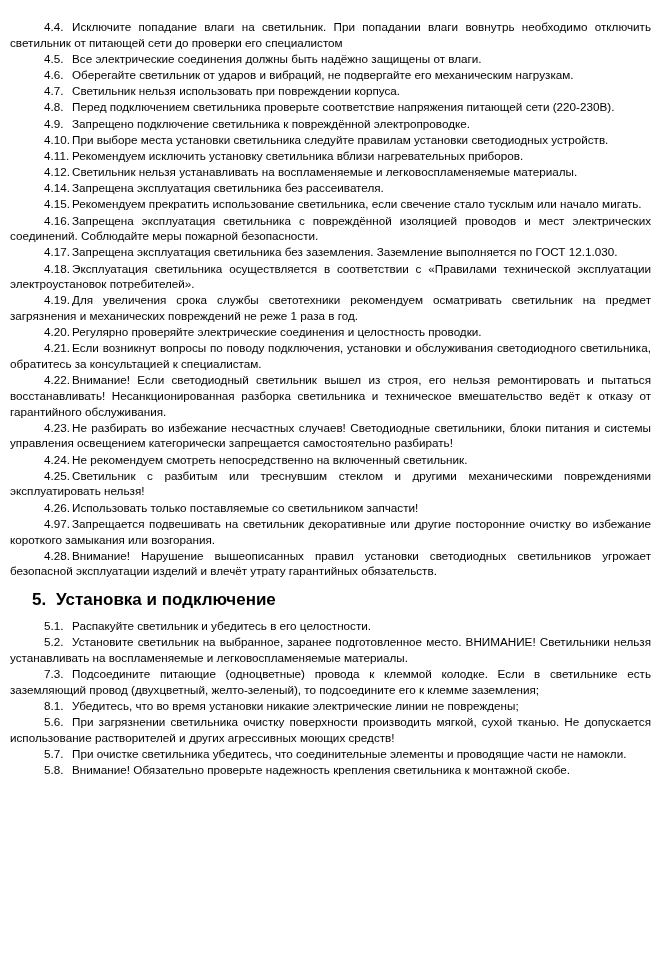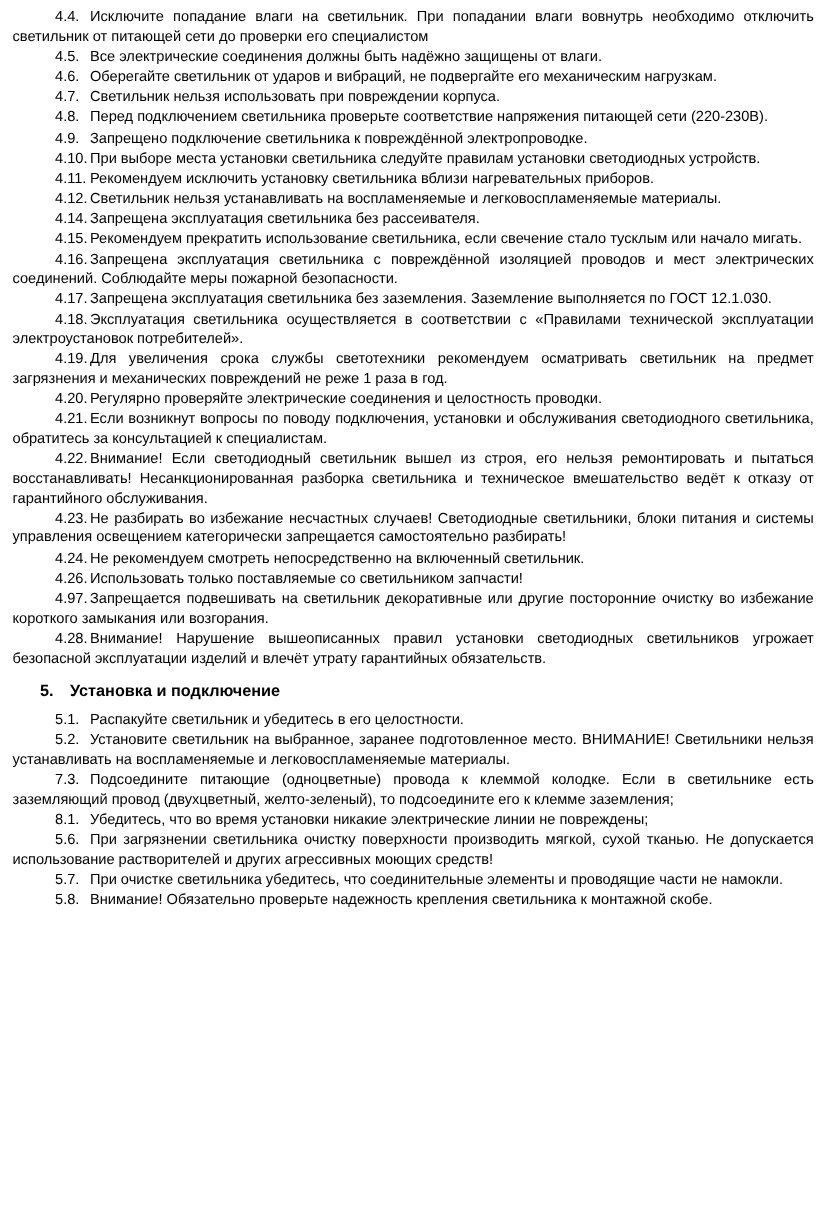--- a/index.html
+++ b/index.html
@@ -11,21 +11,21 @@
     width: 663px;
     height: 970px;
     font-family: "Liberation Sans", sans-serif;
     color: #000000;
     overflow: hidden;
   }
   .page {
     width: 663px;
     height: 886px;
     box-sizing: border-box;
-    padding: 6px 12px 0 10px;
+    padding: 19px 12px 0 10px;
   }
   .para {
     display: block;
     font-size: 11.7px;
     line-height: 1.34;
     text-align: justify;
     text-indent: 0;
     margin: 0 0 0.5px 0;
     white-space: normal;
   }
@@ -33,21 +33,21 @@
     display: inline-block;
     width: 62px;
     padding-left: 34px;
     box-sizing: border-box;
     vertical-align: baseline;
   }
   .para .txt {
     
   }
   .section-head {
-    font-size: 13px;
+    font-size: 17px;
     font-weight: bold;
     margin: 11px 0 8px 22px;
     text-align: left;
   }
   .section-head .sh-num {
     display: inline-block;
     width: 24px;
   }
 </style>
 </head>
@@ -69,20 +69,21 @@
     <p class="para"><span class="num">4.15.</span><span class="txt">Рекомендуем прекратить использование светильника, если свечение стало тусклым или начало мигать.</span></p>
     <p class="para"><span class="num">4.16.</span><span class="txt">Запрещена эксплуатация светильника с повреждённой изоляцией проводов и мест электрических соединений. Соблюдайте меры пожарной безопасности.</span></p>
     <p class="para"><span class="num">4.17.</span><span class="txt">Запрещена эксплуатация светильника без заземления. Заземление выполняется по ГОСТ 12.1.030.</span></p>
     <p class="para"><span class="num">4.18.</span><span class="txt">Эксплуатация светильника осуществляется в соответствии с «Правилами технической эксплуатации электроустановок потребителей».</span></p>
     <p class="para"><span class="num">4.19.</span><span class="txt">Для увеличения срока службы светотехники рекомендуем осматривать светильник на предмет загрязнения и механических повреждений не реже 1 раза в год.</span></p>
     <p class="para"><span class="num">4.20.</span><span class="txt">Регулярно проверяйте электрические соединения и целостность проводки.</span></p>
     <p class="para"><span class="num">4.21.</span><span class="txt">Если возникнут вопросы по поводу подключения, установки и обслуживания светодиодного светильника, обратитесь за консультацией к специалистам.</span></p>
     <p class="para"><span class="num">4.22.</span><span class="txt">Внимание! Если светодиодный светильник вышел из строя, его нельзя ремонтировать и пытаться восстанавливать! Несанкционированная разборка светильника и техническое вмешательство ведёт к отказу от гарантийного обслуживания.</span></p>
     <p class="para"><span class="num">4.23.</span><span class="txt">Не разбирать во избежание несчастных случаев! Светодиодные светильники, блоки питания и системы управления освещением категорически запрещается самостоятельно разбирать!</span></p>
     <p class="para"><span class="num">4.24.</span><span class="txt">Не рекомендуем смотреть непосредственно на включенный светильник.</span></p>
+    <p class="para"><span class="num">4.25.</span><span class="txt">Светильник с разбитым или треснувшим стеклом и другими механическими повреждениями эксплуатировать нельзя!</span></p>
     <p class="para"><span class="num">4.26.</span><span class="txt">Использовать только поставляемые со светильником запчасти!</span></p>
     <p class="para"><span class="num">4.97.</span><span class="txt">Запрещается подвешивать на светильник декоративные или другие посторонние очистку во избежание короткого замыкания или возгорания.</span></p>
     <p class="para"><span class="num">4.28.</span><span class="txt">Внимание! Нарушение вышеописанных правил установки светодиодных светильников угрожает безопасной эксплуатации изделий и влечёт утрату гарантийных обязательств.</span></p>
   </div>
 
   <h2 class="section-head"><span class="sh-num">5.</span><span>Установка и подключение</span></h2>
 
   <div>
     <p class="para"><span class="num">5.1.</span><span class="txt">Распакуйте светильник и убедитесь в его целостности.</span></p>
     <p class="para"><span class="num">5.2.</span><span class="txt">Установите светильник на выбранное, заранее подготовленное место. ВНИМАНИЕ! Светильники нельзя устанавливать на воспламеняемые и легковоспламеняемые материалы.</span></p>

